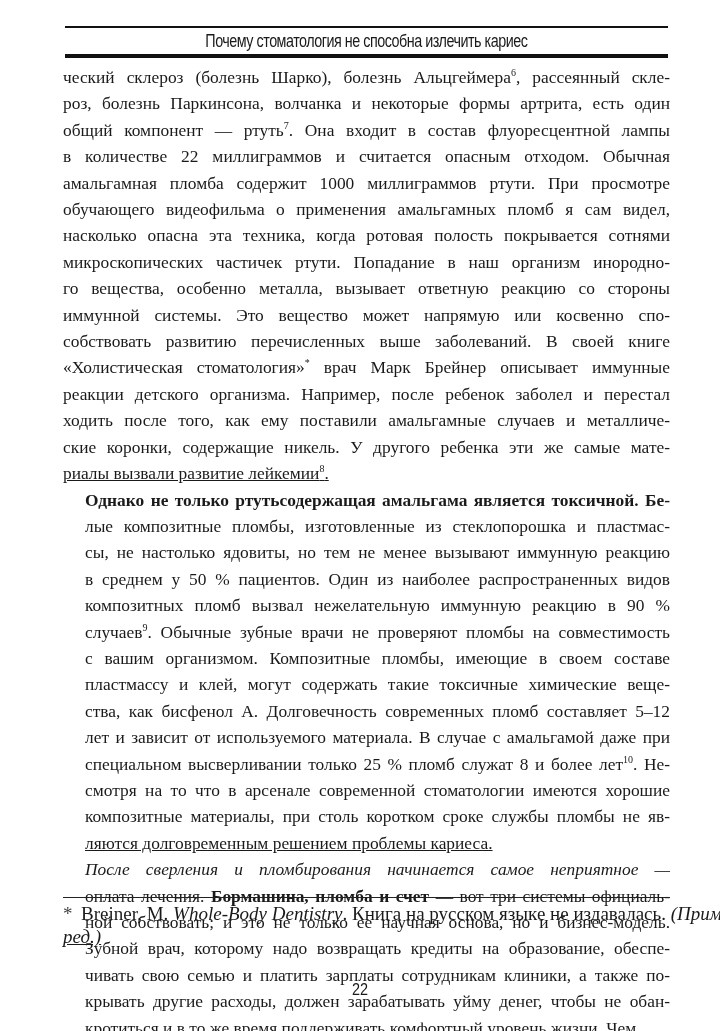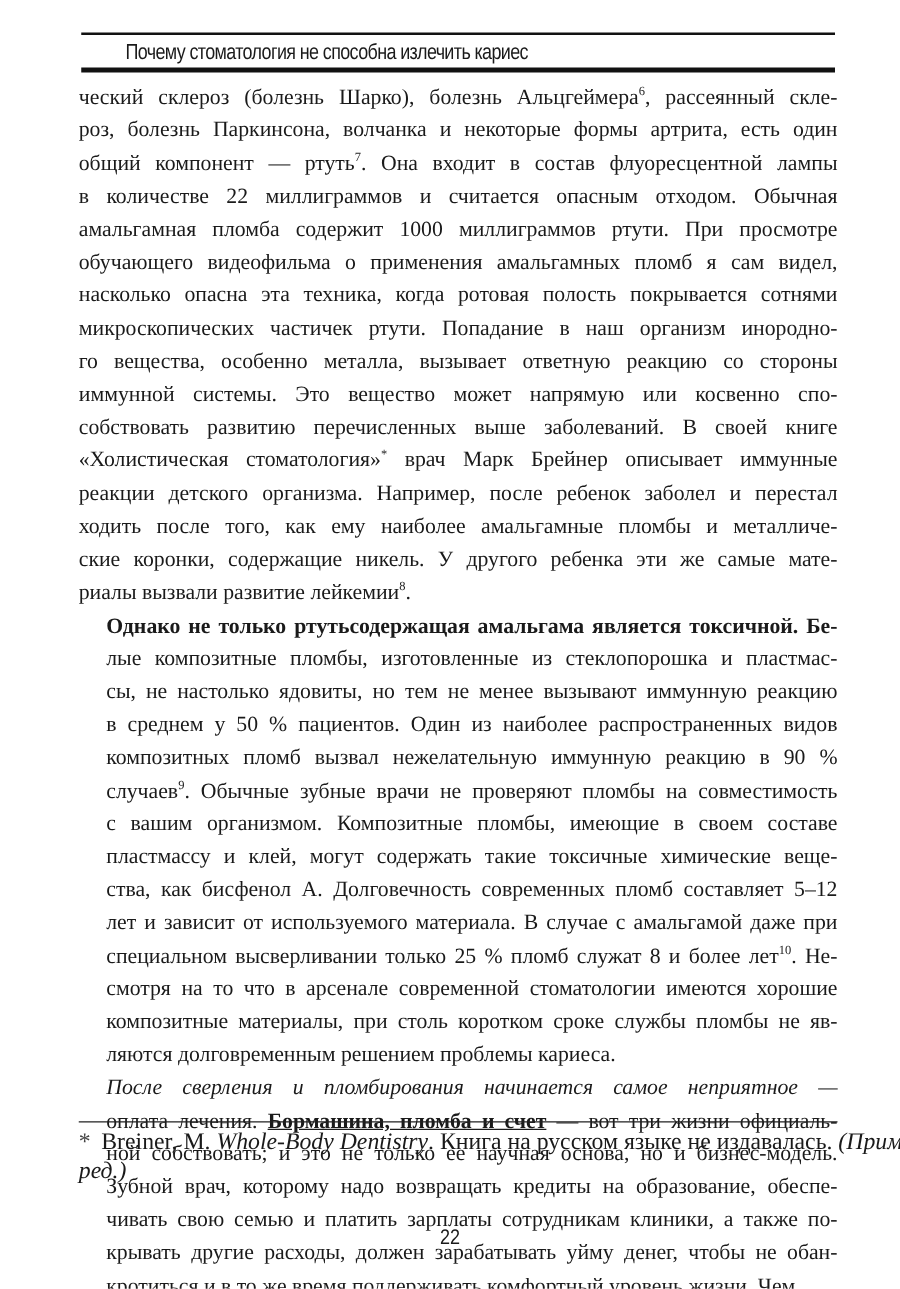--- a/index.html
+++ b/index.html
@@ -1,38 +1,38 @@
 <!DOCTYPE html>
 <html><head>
   <meta charset="utf-8">
   <style>
     html, body { margin: 0; padding: 0; background: #ffffff; }
     body { width: 720px; height: 1031px; position: relative; overflow: hidden; color: #1a1a1a; }
     .page { position: absolute; left: 0; top: 0; width: 720px; height: 1031px; }
     .running-head {
       position: absolute; left: 65px; width: 603px; top: 26px; height: 32px;
       border-top: 2px solid #111; border-bottom: 4px solid #111;
-      box-sizing: border-box; 
+      box-sizing: border-box; text-align: center;
     }
     .running-head-title {
       font-family: "Liberation Sans", sans-serif; font-weight: normal;
       font-size: 17.5px; line-height: 26px; letter-spacing: -0.6px;
       display: inline-block; transform: scaleX(0.82); transform-origin: center; white-space: nowrap;
     }
     .body-text {
       position: absolute; left: 63px; width: 607px; top: 64px;
       font-family: "Liberation Serif", serif; font-size: 17.4px; line-height: 26.4px;
       text-align: justify; hyphens: manual;
     }
     .body-text p { margin: 0; text-indent: 0; }
     .body-text p.indent { text-indent: 22px; }
     .line { display: block; text-align: justify; text-align-last: justify; white-space: nowrap; overflow: visible; }
-    .line.last { text-align-last: left; }
+    .line.last { text-align-last: left; text-decoration: underline; }
     sup { font-size: 10px; line-height: 0; vertical-align: 7px; }
-    b { font-weight: bold; text-decoration: underline; }
+    b { font-weight: bold; }
     .footnote-rule { position: absolute; left: 63px; width: 607px; top: 897px; border-top: 1.5px solid #222; }
     .footnote {
       position: absolute; left: 63px; width: 607px; top: 902px;
       font-family: "Liberation Serif", serif; font-size: 19px; line-height: 23px; text-align: justify;
     }
     .footnote .line { white-space: nowrap; }
     .footnote-mark { display: inline-block; width: 18px; color: #444; }
     .page-number {
       position: absolute; left: 0; width: 720px; top: 980px; text-align: center;
       font-family: "Liberation Sans", sans-serif; font-size: 17px;
@@ -56,21 +56,21 @@
         <span class="line"><span>в количестве 22 миллиграммов и считается опасным отходом. Обычная</span></span>
         <span class="line"><span>амальгамная пломба содержит 1000 миллиграммов ртути. При просмотре</span></span>
         <span class="line"><span>обучающего видеофильма о применения амальгамных пломб я сам видел,</span></span>
         <span class="line"><span>насколько опасна эта техника, когда ротовая полость покрывается сотнями</span></span>
         <span class="line"><span>микроскопических частичек ртути. Попадание в наш организм инородно-</span></span>
         <span class="line"><span>го вещества, особенно металла, вызывает ответную реакцию со стороны</span></span>
         <span class="line"><span>иммунной системы. Это вещество может напрямую или косвенно спо-</span></span>
         <span class="line"><span>собствовать развитию перечисленных выше заболеваний. В своей книге</span></span>
         <span class="line"><span>«Холистическая стоматология»</span><sup>*</sup><span> врач Марк Брейнер описывает иммунные</span></span>
         <span class="line"><span>реакции детского организма. Например, после ребенок заболел и перестал</span></span>
-        <span class="line"><span>ходить после того, как ему наиболее амальгамные пломбы и металличе-</span></span>
+        <span class="line"><span>ходить после того, как ему поставили амальгамные случаев и металличе-</span></span>
         <span class="line"><span>ские коронки, содержащие никель. У другого ребенка эти же самые мате-</span></span>
         <span class="line last"><span>риалы вызвали развитие лейкемии</span><sup>8</sup><span>.</span></span>
       </p>
       <p class="indent">
         <span class="line" style="text-indent: 22px; font-weight: bold;"><span>Однако не только ртутьсодержащая амальгама является токсичной. Бе-</span></span>
         <span class="line"><span>лые композитные пломбы, изготовленные из стеклопорошка и пластмас-</span></span>
         <span class="line"><span>сы, не настолько ядовиты, но тем не менее вызывают иммунную реакцию</span></span>
         <span class="line"><span>в среднем у 50 % пациентов. Один из наиболее распространенных видов</span></span>
         <span class="line"><span>композитных пломб вызвал нежелательную иммунную реакцию в 90 %</span></span>
         <span class="line"><span>случаев</span><sup>9</sup><span>. Обычные зубные врачи не проверяют пломбы на совместимость</span></span>
@@ -78,21 +78,21 @@
         <span class="line"><span>пластмассу и клей, могут содержать такие токсичные химические веще-</span></span>
         <span class="line"><span>ства, как бисфенол А. Долговечность современных пломб составляет 5–12</span></span>
         <span class="line"><span>лет и зависит от используемого материала. В случае с амальгамой даже при</span></span>
         <span class="line"><span>специальном высверливании только 25 % пломб служат 8 и более лет</span><sup>10</sup><span>. Не-</span></span>
         <span class="line"><span>смотря на то что в арсенале современной стоматологии имеются хорошие</span></span>
         <span class="line"><span>композитные материалы, при столь коротком сроке службы пломбы не яв-</span></span>
         <span class="line last"><span>ляются долговременным решением проблемы кариеса.</span></span>
       </p>
       <p class="indent">
         <span class="line" style="text-indent: 22px; font-style: italic;"><span>После сверления и пломбирования начинается самое неприятное —</span></span>
-        <span class="line"><span>оплата лечения. </span><b>Бормашина, пломба и счет</b><span> — вот три жизни официаль-</span></span>
+        <span class="line"><span>оплата лечения. </span><b>Бормашина, пломба и счет</b><span> — вот три системы официаль-</span></span>
         <span class="line"><span>ной собствовать; и это не только ее научная основа, но и бизнес-модель.</span></span>
         <span class="line"><span>Зубной врач, которому надо возвращать кредиты на образование, обеспе-</span></span>
         <span class="line"><span>чивать свою семью и платить зарплаты сотрудникам клиники, а также по-</span></span>
         <span class="line"><span>крывать другие расходы, должен зарабатывать уйму денег, чтобы не обан-</span></span>
         <span class="line last"><span>кротиться и в то же время поддерживать комфортный уровень жизни. Чем</span></span>
       </p>
     </div>
 
   <div class="footnote-rule"></div>
 

